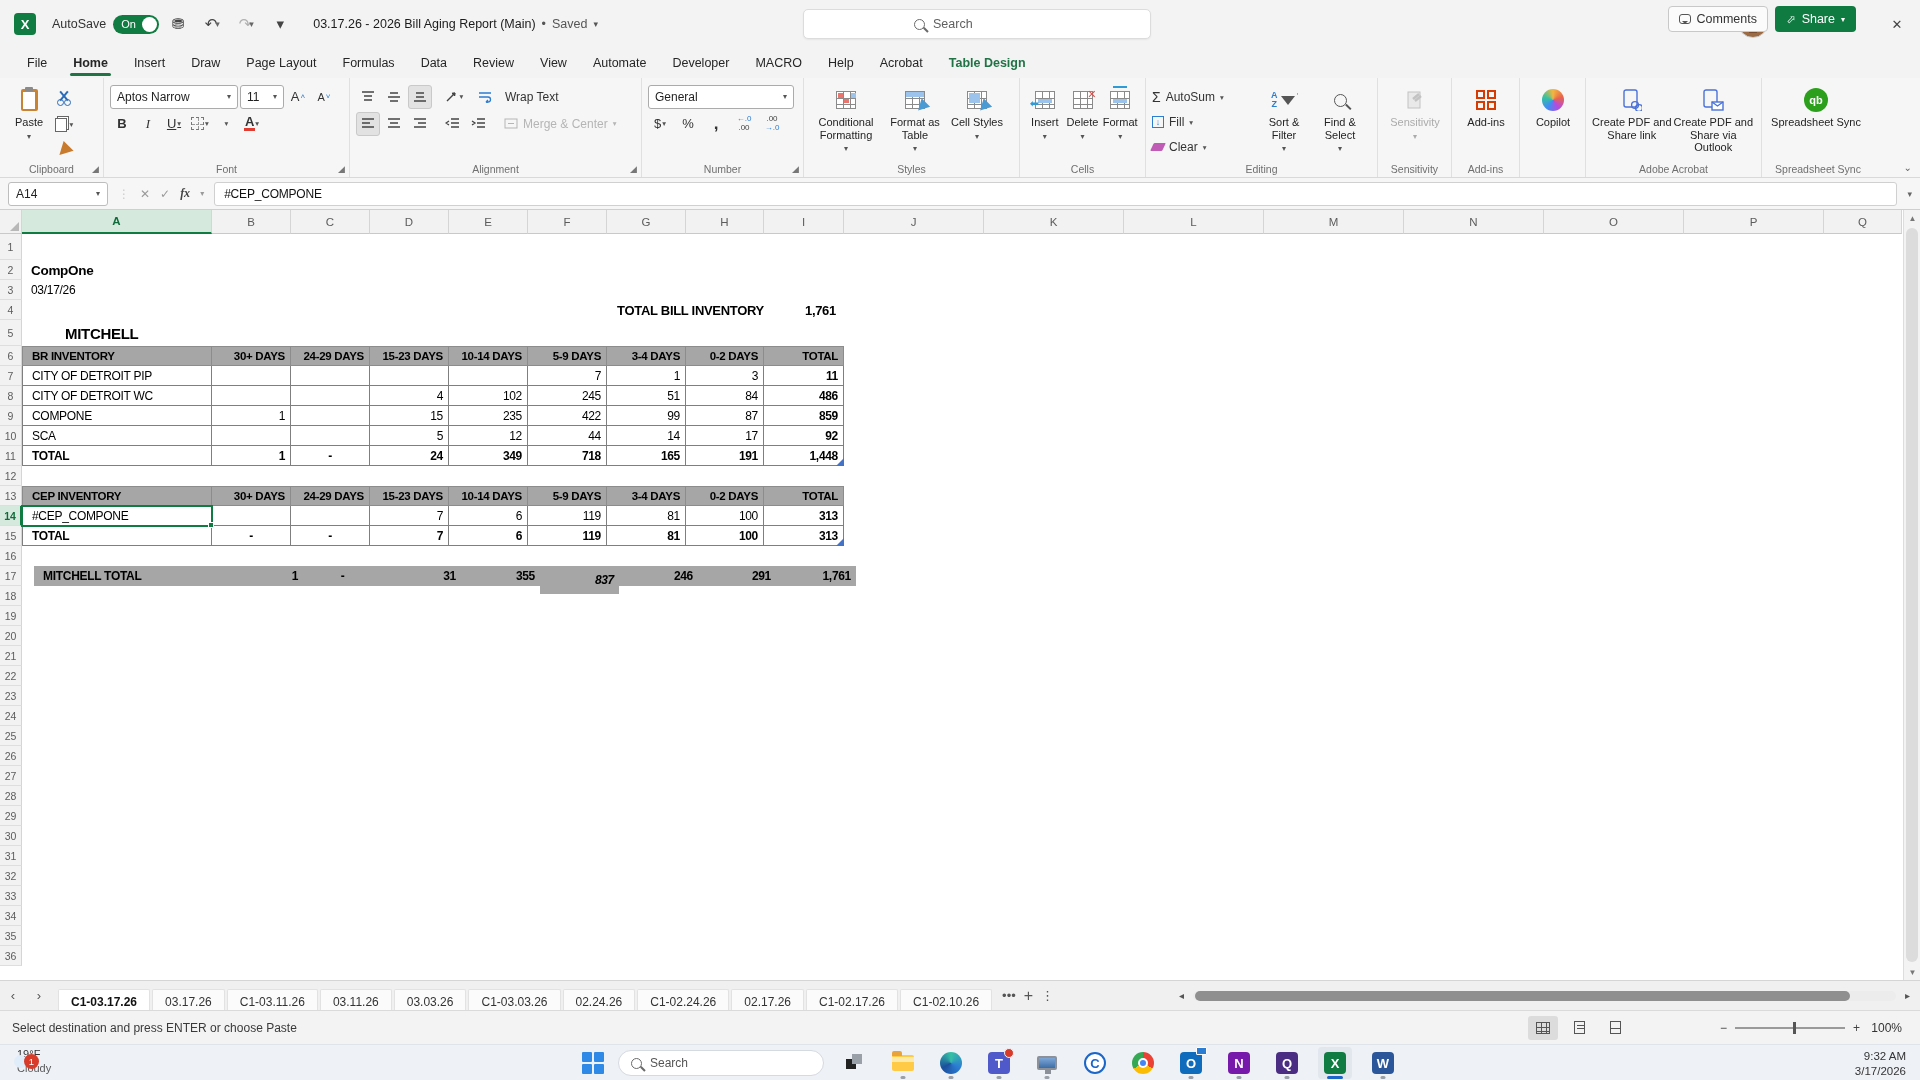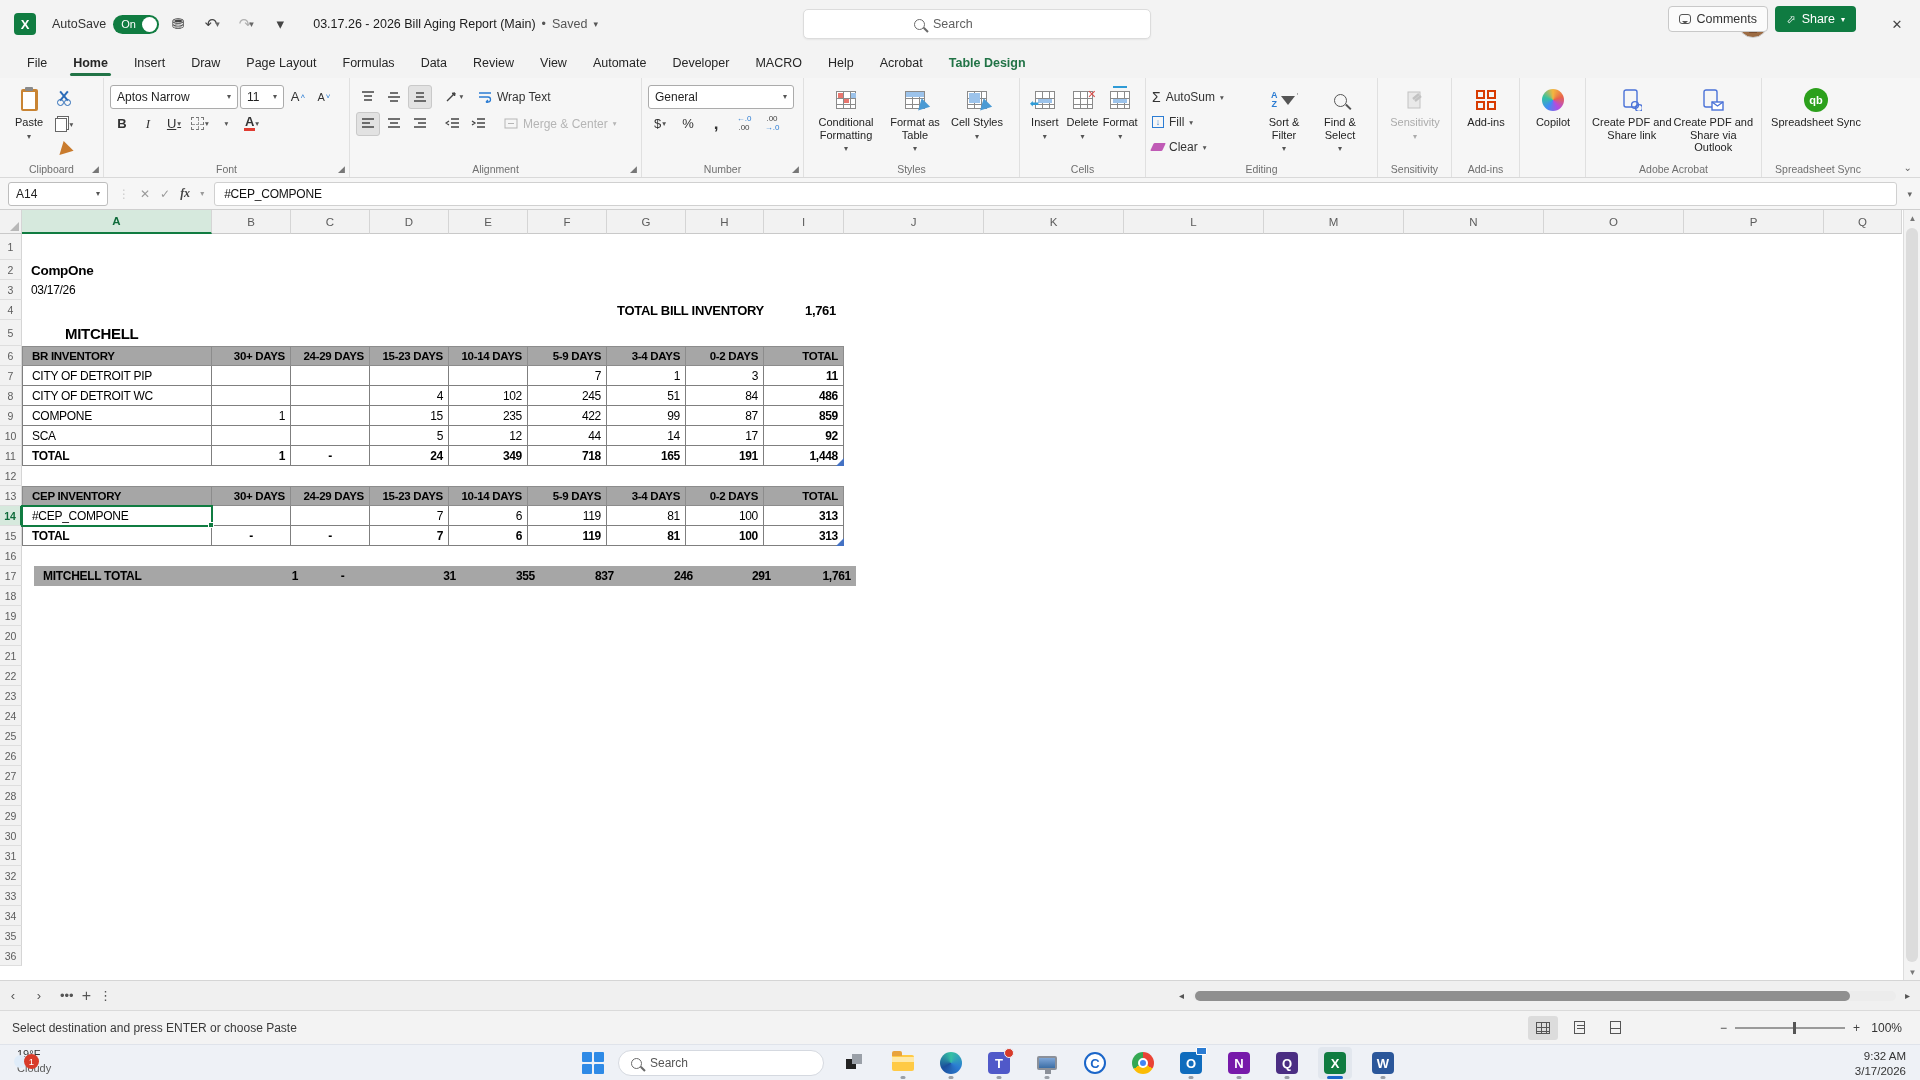--- a/index.html
+++ b/index.html
@@ -317,21 +317,21 @@
             <svg width="14" height="12">
               <path d="M3 2h8M3 6h8M1 10h12" stroke="#444" stroke-width="1.4"></path>
             </svg>
           </div>
         <div class="sbtn" style="margin-left:8px">
             <svg width="14" height="13">
               <path d="M2 11L10 3M10 3l-3 .5M10 3l-.5 3" stroke="#444" stroke-width="1.4" fill="none"></path>
             </svg>
             <span class="dd">▾</span>
           </div>
-        <div class="sbtn" style="margin-left:10px;gap:5px">
+        <div class="sbtn" style="margin-left:10px;gap:13px">
           <svg width="14" height="12">
               <path d="M1 2h12M1 6h9a2.5 2.5 0 010 5H8M8 11l2-2M8 11l2 2" stroke="#2b7cd3" stroke-width="1.3" fill="none"></path>
             </svg>
           <span style="font-size:12px">Wrap Text</span>
         </div>
       </div>
       <div class="rrow">
         <div class="sbtn boxed">
             <svg width="14" height="12">
               <path d="M1 1h12M1 5h8M1 9h12" stroke="#444" stroke-width="1.4"></path>
@@ -766,36 +766,49 @@
           <div class="tc num" style="width: 79px; height: 20px;">81</div>
           <div class="tc num" style="width: 78px; height: 20px;">100</div>
           <div class="tc num lastcol marker" style="width: 80px; height: 20px;">313</div>
         </div>
         <div class="trow r-grand" style="left: 0px; top: 332px; height: 20px; margin-left: 12px;">
           <div class="tc first" style="width: 190px; height: 20px;">MITCHELL TOTAL</div>
           <div class="tc num" style="width: 79px; height: 20px;">1</div>
           <div class="tc dash" style="width: 79px; height: 20px;">-</div>
           <div class="tc num" style="width: 79px; height: 20px;">31</div>
           <div class="tc num" style="width: 79px; height: 20px;">355</div>
-          <div class="tc num" style="width: 79px; height: 20px;">837</div>
+          <div class="tc num" style="width: 79px; height: 28px; font-style: italic;">837</div>
           <div class="tc num" style="width: 79px; height: 20px;">246</div>
           <div class="tc num" style="width: 78px; height: 20px;">291</div>
           <div class="tc num lastcol" style="width: 80px; height: 20px;">1,761</div>
         </div>
       </div>
     <div id="vscroll">
       <div class="arr">▲</div>
       <div class="thumb"></div>
       <div class="arr" style="position:absolute;bottom:0">▼</div>
     </div>
   </div>
 
   <div id="sheettabbar">
     <div class="tabnav">‹</div>
     <div class="tabnav">›</div>
+    <div id="stabs" style="display:flex;align-items:flex-end;height:100%;margin-left:6px">
+        <div class="stab active">C1-03.17.26</div>
+        <div class="stab">03.17.26</div>
+        <div class="stab">C1-03.11.26</div>
+        <div class="stab">03.11.26</div>
+        <div class="stab">03.03.26</div>
+        <div class="stab">C1-03.03.26</div>
+        <div class="stab">02.24.26</div>
+        <div class="stab">C1-02.24.26</div>
+        <div class="stab">02.17.26</div>
+        <div class="stab">C1-02.17.26</div>
+        <div class="stab">C1-02.10.26</div>
+      </div>
     <div class="tabextra">•••</div>
     <div class="tabextra" style="font-size:16px">+</div>
     <div class="tabextra">⋮</div>
     <div id="hscroll">
       <div class="harr" style="left:0">◂</div>
       <div class="track"></div>
       <div class="hthumb"></div>
       <div class="harr" style="right:0">▸</div>
     </div>
   </div>

